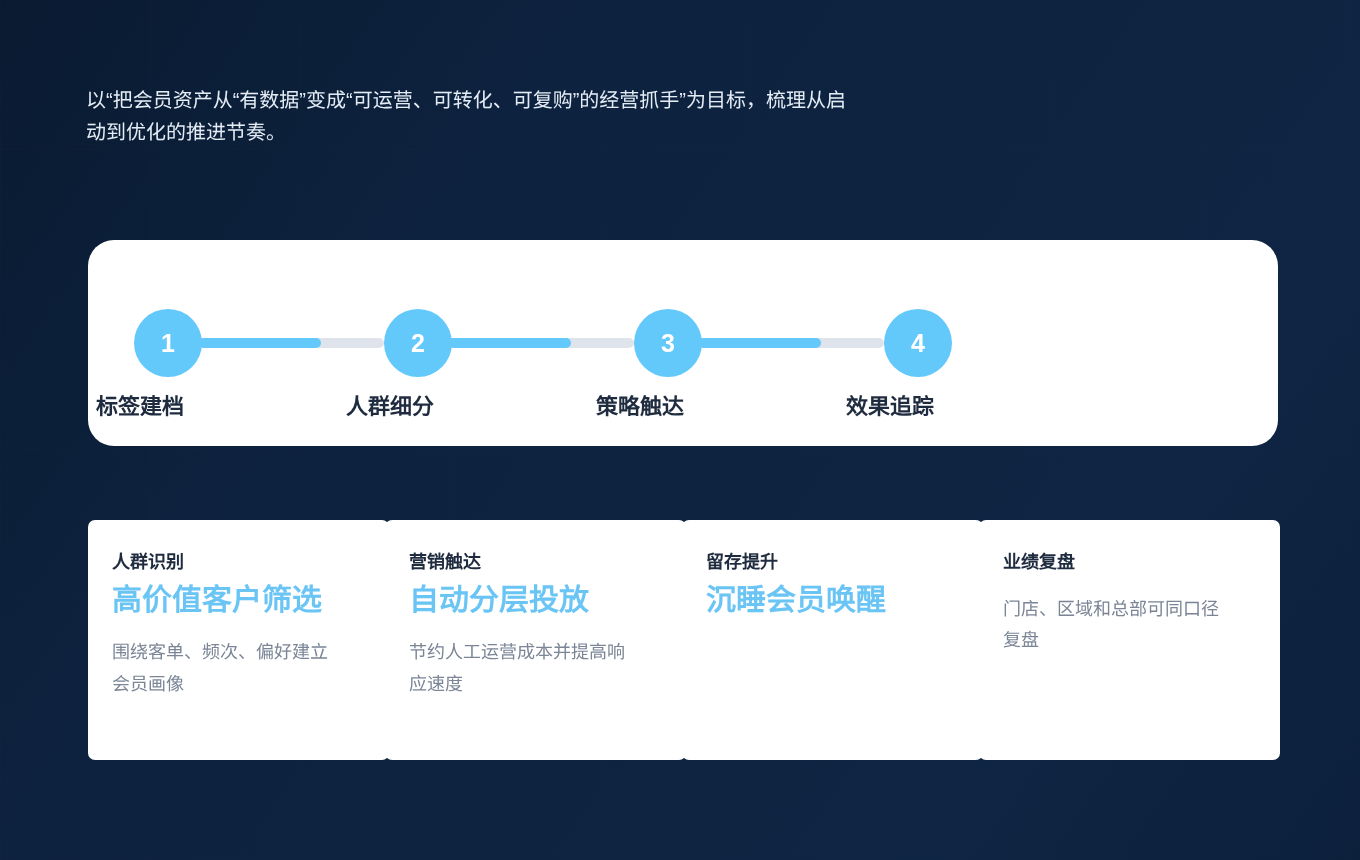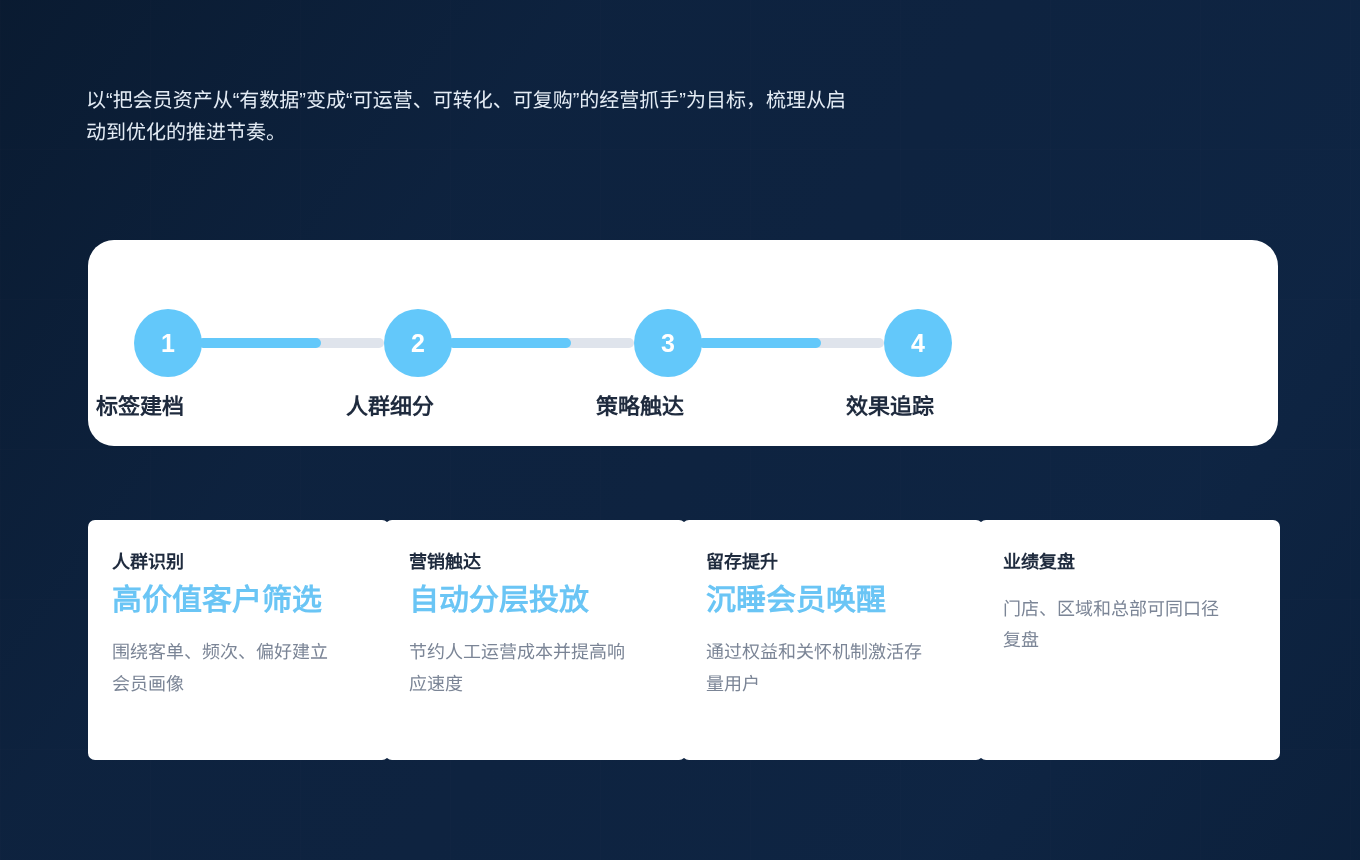--- a/index.html
+++ b/index.html
@@ -261,21 +261,20 @@
           <div class="card-kicker">营销触达</div>
           <div class="card-headline">自动分层投放</div>
           <div class="card-desc">节约人工运营成本并提高响应速度</div>
         </div>
       </div>
 
       <div class="card card-2">
         <div class="card-inner">
           <div class="card-kicker">留存提升</div>
           <div class="card-headline">沉睡会员唤醒</div>
-          <div class="card-desc">通过权益和关怀机制激活存量用户</div>
         </div>
       </div>
 
       <div class="card card-3">
         <div class="card-inner">
           <div class="card-kicker">业绩复盘</div>
           <div class="card-desc">门店、区域和总部可同口径复盘</div>
         </div>
       </div>
 

